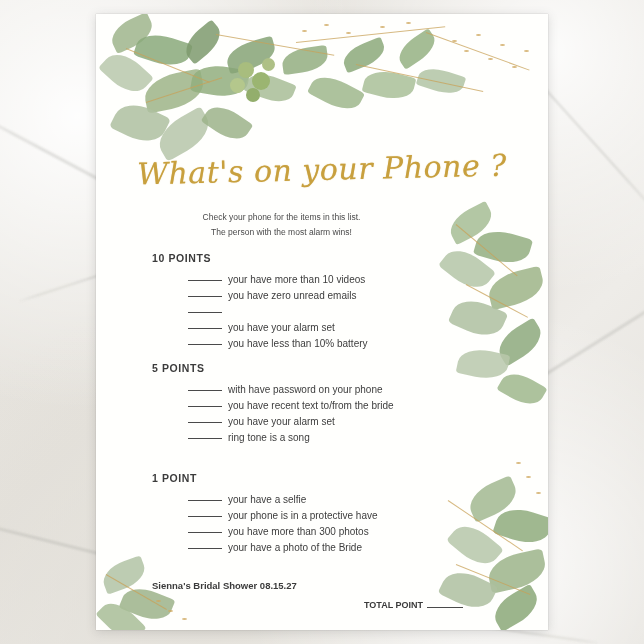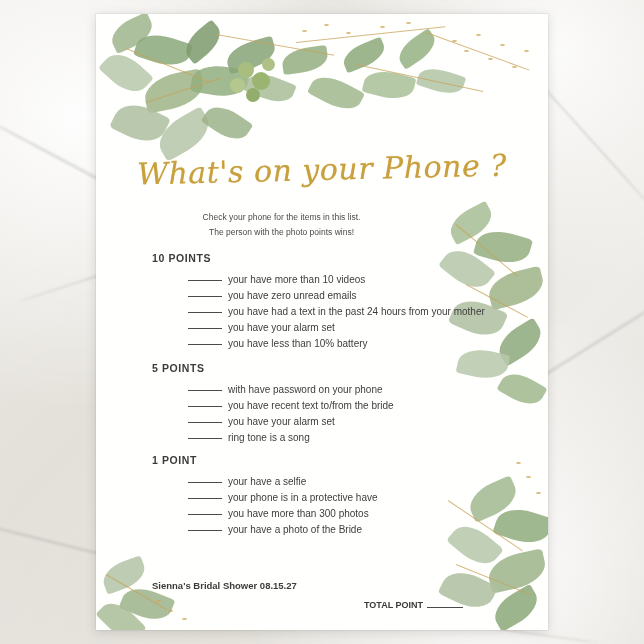--- a/index.html
+++ b/index.html
@@ -240,41 +240,41 @@
     <div class="twig" style="left:10px; top:560px; width:70px; transform:rotate(30deg);"></div>
     <div class="sprig" style="left:72px; top:596px;"></div>
     <div class="sprig" style="left:86px; top:604px;"></div>
     <div class="sprig" style="left:60px; top:586px;"></div>
   </div>
 
   <div id="title">What's on your Phone ?</div>
 
   <div id="subtitle">
     <div>Check your phone for the items in this list.</div>
-    <div>The person with the photo points wins!</div>
+    <div>The person with the most alarm wins!</div>
   </div>
 
   <div class="section" style="top:238px;">
     <div class="section-head">10 POINTS</div>
     <div class="item"><span class="blank"></span><span>your have more than 10 videos</span></div>
     <div class="item"><span class="blank"></span><span>you have zero  unread emails</span></div>
-    <div class="item"><span class="blank"></span><span>you have had a text in the past 24 hours from your mother</span></div>
+    <div class="item"><span class="blank"></span></div>
     <div class="item"><span class="blank"></span><span>you have your alarm set</span></div>
     <div class="item"><span class="blank"></span><span>you have less than 10% battery</span></div>
   </div>
 
   <div class="section" style="top:348px;">
     <div class="section-head">5 POINTS</div>
     <div class="item"><span class="blank"></span><span>with have password on your phone</span></div>
     <div class="item"><span class="blank"></span><span>you have recent text to/from the bride</span></div>
     <div class="item"><span class="blank"></span><span>you have your alarm set</span></div>
     <div class="item"><span class="blank"></span><span>ring tone is a song</span></div>
   </div>
 
-  <div class="section" style="top:440px;">
+  <div class="section" style="top:458px;">
     <div class="section-head">1 POINT</div>
     <div class="item"><span class="blank"></span><span>your have a selfie</span></div>
     <div class="item"><span class="blank"></span><span>your phone is in a protective have</span></div>
     <div class="item"><span class="blank"></span><span>you have more than 300 photos</span></div>
     <div class="item"><span class="blank"></span><span>your have a photo of the Bride</span></div>
   </div>
 
   <div id="footer-left">Sienna's Bridal Shower  08.15.27</div>
   <div id="footer-right">
     <span>TOTAL POINT</span><span class="blank"></span>

